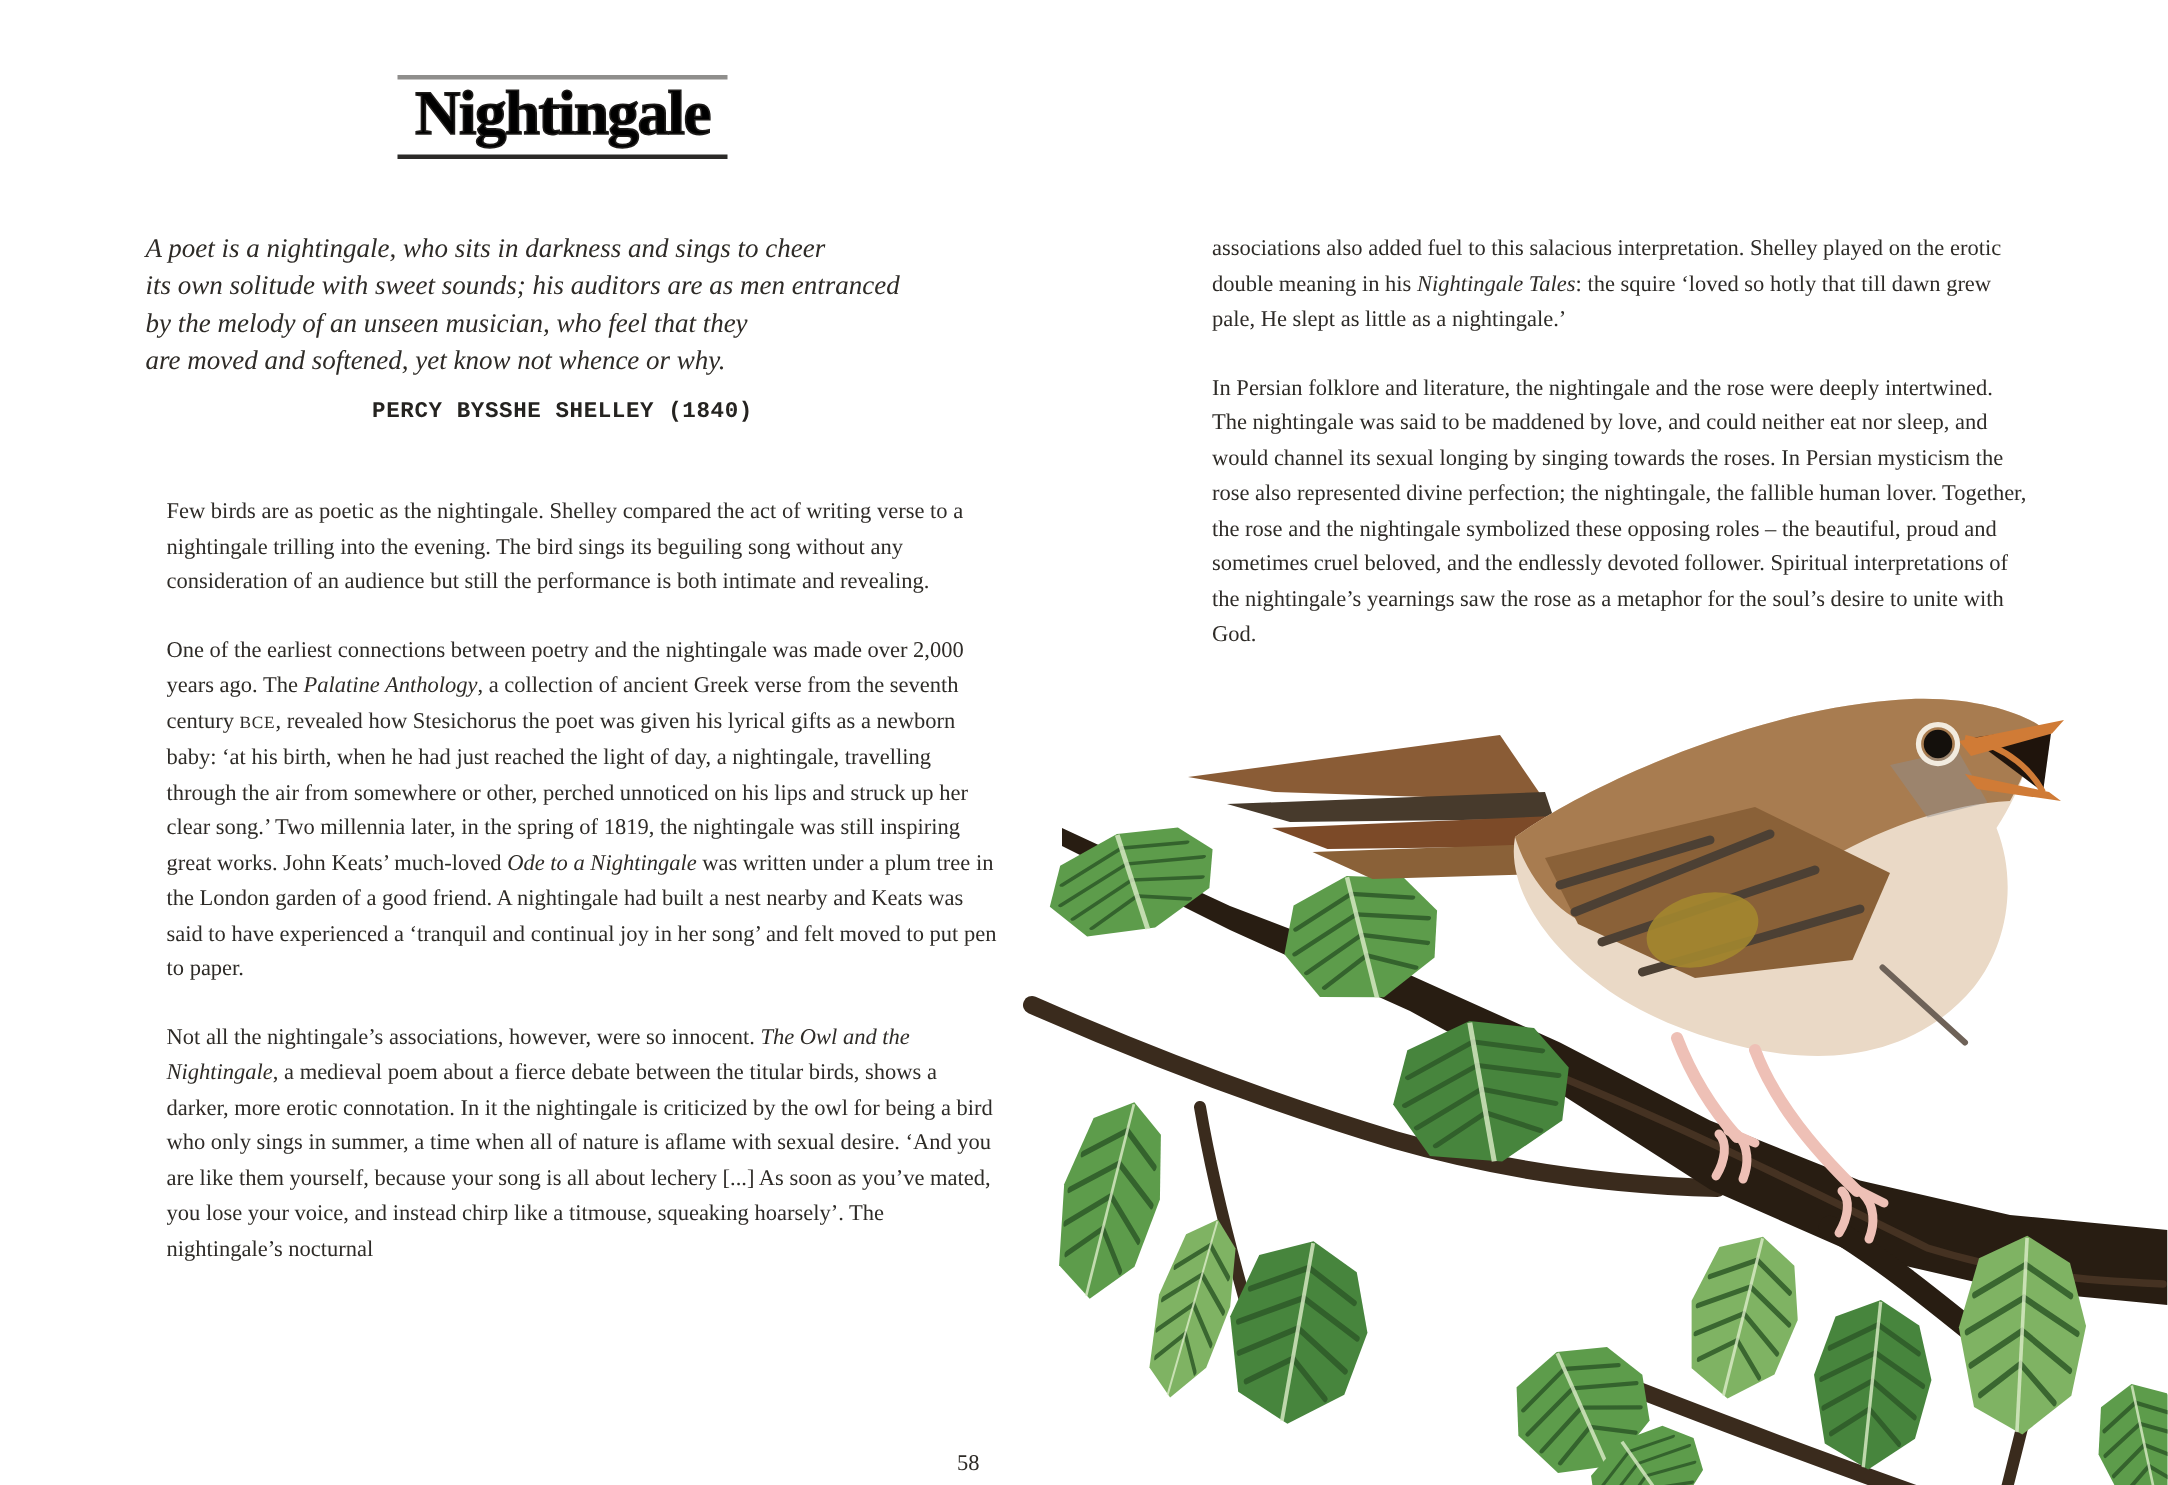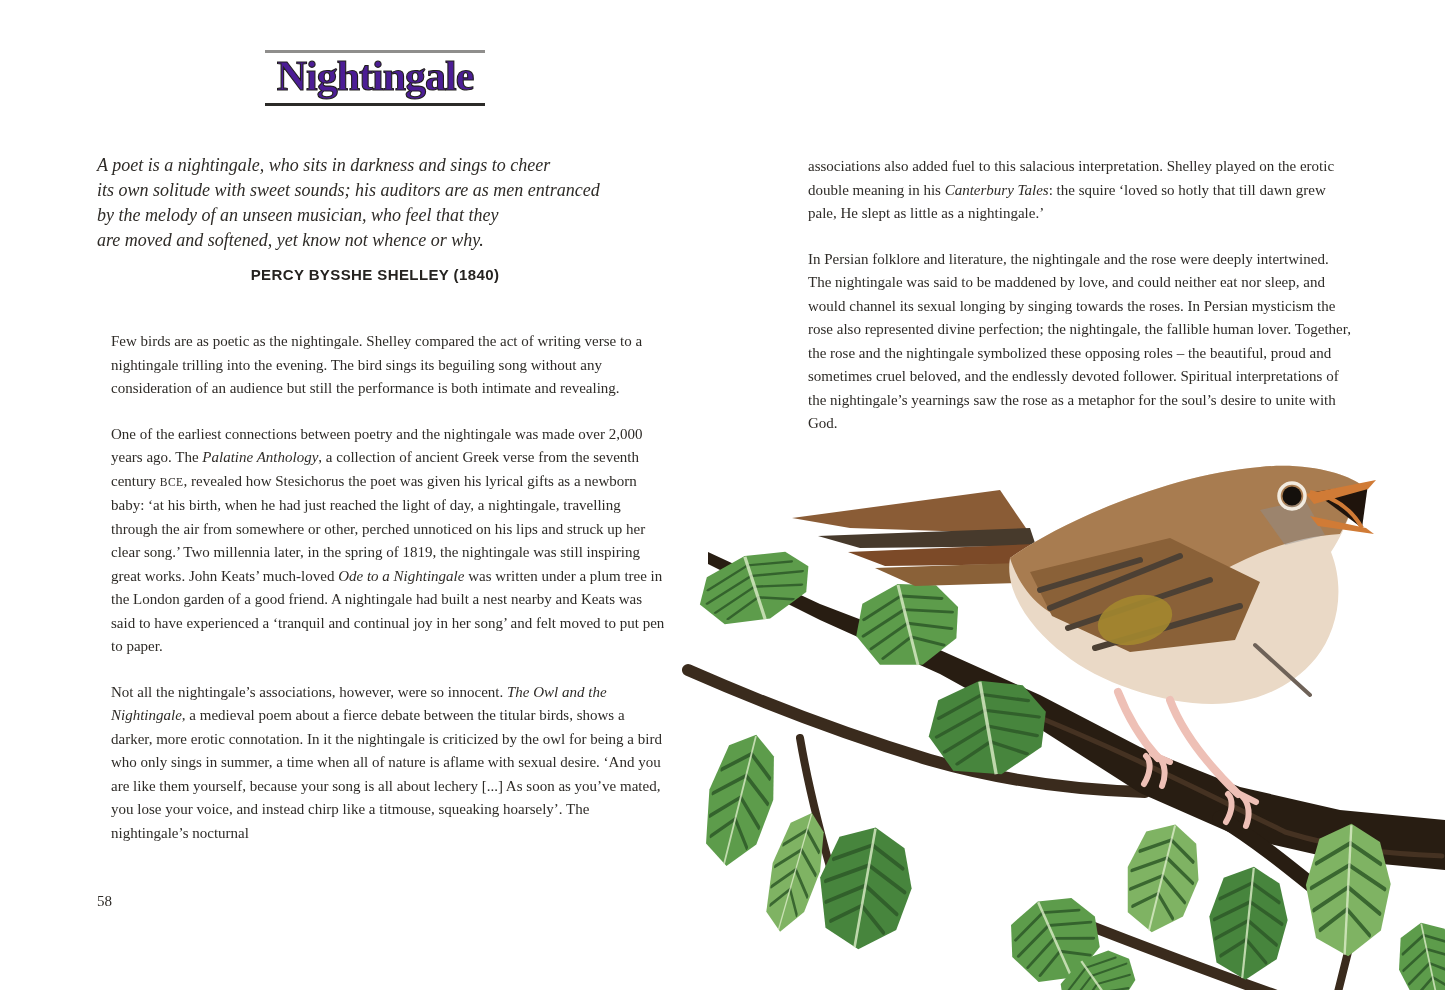--- a/index.html
+++ b/index.html
@@ -14,55 +14,55 @@
     display: inline-block;
     border-top: 3px solid #8f8e8c;
     border-bottom: 3px solid #2b2a28;
     padding: 2px 12px 6px 12px;
   }
   .title-text {
     font-family: "Liberation Serif", serif;
     font-weight: bold;
     font-size: 42px;
     letter-spacing: -1px;
-    color: #4c1d95;
+    color: #000000;
     -webkit-text-stroke: 1.1px #1f1d1b;
     line-height: 1.0;
     text-align: right;
   }
 
   
   .quote {
     left: 97px; top: 153px; width: 556px;
     font-style: italic;
     font-size: 18px;
     line-height: 25px;
     text-align: left;
     white-space: pre-line;
     color: #2e2b27;
   }
   .attribution {
     left: 97px; top: 266px; width: 556px;
     text-align: center;
-    font-family: Liberation Sans, sans-serif;
+    font-family: Liberation Mono, monospace;
     font-weight: bold;
     font-size: 15px;
     letter-spacing: 0.4px;
     color: #252320;
   }
 
   
   .bodycol { font-size: 15px; line-height: 23.5px; text-align: left; color: #2e2b27; }
   .bodycol p { margin: 0 0 22px 0; }
   .left-col  { left: 111px;  top: 330px; width: 556px; }
   .right-col { left: 808px; top: 155px; width: 545px; }
   .it { font-style: italic; }
   .sc { font-size: 11.5px; letter-spacing: 0.5px; }
 
-  .page-number { left: 97px; top: 893px; width: 556px; text-align: left; font-size: 15px; color: #2e2b27; }
+  .page-number { left: 97px; top: 968px; width: 556px; text-align: right; font-size: 15px; color: #2e2b27; }
 
   .illustration { left: 685px; top: 440px; width: 760px; height: 550px; }
   .illustration svg { overflow: visible; display: block; }
 </style>
 </head>
 <body>
 
 <div class="abs title-wrap">
   <div class="title-inner">
     <h1 class="title-text">Nightingale</h1>
@@ -78,21 +78,21 @@
 
 <div class="abs bodycol left-col" id="left-col">
     <p><span>Few birds are as poetic as the nightingale. Shelley compared the act of writing verse to a nightingale trilling into the evening. The bird sings its beguiling song without any consideration of an audience but still the performance is both intimate and revealing.</span></p>
     <p><span>One of the earliest connections between poetry and the nightingale was made over 2,000 years ago. The </span><span class="it">Palatine Anthology</span><span>, a collection of ancient Greek verse from the seventh century </span><span class="sc">BCE</span><span>, revealed how Stesichorus the poet was given his lyrical gifts as a newborn baby: ‘at his birth, when he had just reached the light of day, a nightingale, travelling through the air from somewhere or other, perched unnoticed on his lips and struck up her clear song.’ Two millennia later, in the spring of 1819, the nightingale was still inspiring great works. John Keats’ much-loved </span><span class="it">Ode to a Nightingale</span><span> was written under a plum tree in the London garden of a good friend. A nightingale had built a nest nearby and Keats was said to have experienced a ‘tranquil and continual joy in her song’ and felt moved to put pen to paper.</span></p>
     <p><span>Not all the nightingale’s associations, however, were so innocent. </span><span class="it">The Owl and the Nightingale</span><span>, a medieval poem about a fierce debate between the titular birds, shows a darker, more erotic connotation. In it the nightingale is criticized by the owl for being a bird who only sings in summer, a time when all of nature is aflame with sexual desire. ‘And you are like them yourself, because your song is all about lechery [...] As soon as you’ve mated, you lose your voice, and instead chirp like a titmouse, squeaking hoarsely’. The nightingale’s nocturnal</span></p>
   </div>
 
 <div class="abs page-number">58</div>
 
 <div class="abs bodycol right-col" id="right-col">
-    <p><span>associations also added fuel to this salacious interpretation. Shelley played on the erotic double meaning in his </span><span class="it">Canterbury Tales</span><span>: the squire ‘loved so hotly that till dawn grew pale, He slept as little as a nightingale.’</span></p>
+    <p><span>associations also added fuel to this salacious interpretation. Shelley played on the erotic double meaning in his </span><span class="it">Nightingale Tales</span><span>: the squire ‘loved so hotly that till dawn grew pale, He slept as little as a nightingale.’</span></p>
     <p><span>In Persian folklore and literature, the nightingale and the rose were deeply intertwined. The nightingale was said to be maddened by love, and could neither eat nor sleep, and would channel its sexual longing by singing towards the roses. In Persian mysticism the rose also represented divine perfection; the nightingale, the fallible human lover. Together, the rose and the nightingale symbolized these opposing roles – the beautiful, proud and sometimes cruel beloved, and the endlessly devoted follower. Spiritual interpretations of the nightingale’s yearnings saw the rose as a metaphor for the soul’s desire to unite with God.</span></p>
   </div>
 
 <div class="abs illustration">
   <svg width="760" height="550" viewBox="-15 0 760 550" xmlns="http://www.w3.org/2000/svg">
     <defs>
       <symbol id="leaf" viewBox="0 0 100 100" overflow="visible">
         <polygon points="50,2 82,14 96,44 88,78 54,98 18,86 4,48 16,14" fill="currentColor"></polygon>
         <g stroke="var(--leaf_vein)" stroke-width="3.2" stroke-linecap="round" opacity="0.85" fill="none">
           <path d="M50,16 L14,32"></path>

